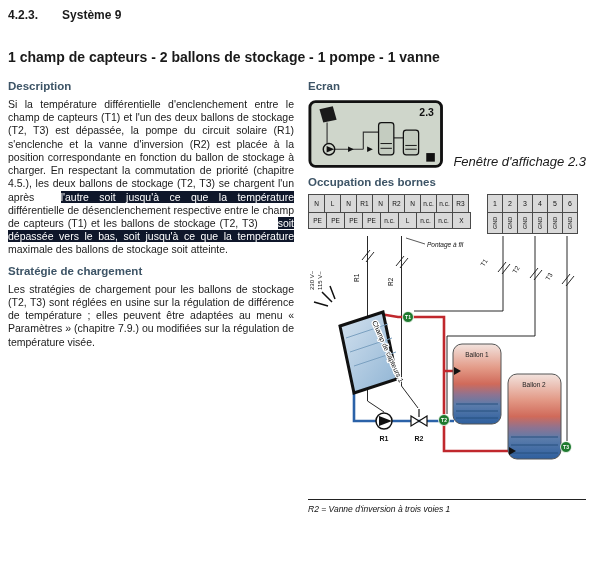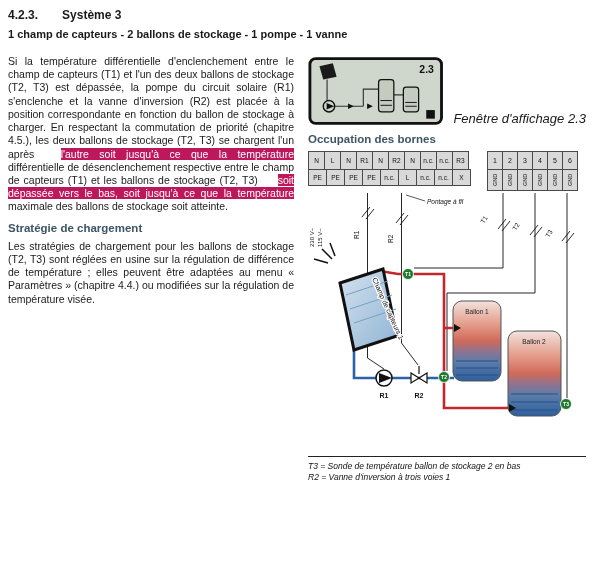--- a/index.html
+++ b/index.html
@@ -3,28 +3,28 @@
 <meta charset="utf-8">
 <style>
   html,body { margin:0; padding:0; background:#e8e8e8; }
   .page {
     width:600px; height:563px; box-sizing:border-box; position:relative;
     background:#ffffff; overflow:hidden; padding:8px 8px 0 8px;
     font-family:"Liberation Sans", sans-serif; color:#1a1a1a;
     -webkit-font-smoothing:antialiased;
   }
   .doc-header { display:flex; gap:24px; font-weight:bold; font-size:12px; }
-  .doc-title  { font-weight:bold; font-size:11px; margin-top:6px; }
+  .doc-title  { font-weight:bold; font-size:14px; margin-top:27px; }
   .columns { display:flex; margin-top:15px; }
   .col-left  { width:300px; padding-right:14px; box-sizing:border-box; }
   .col-right { width:278px; }
   h3.sec { font-size:11.5px; font-weight:bold; color:#3d5466; margin:0 0 6px 0; }
   h3.sec.spaced { }
   p.body { font-size:10.5px; line-height:1.26; text-align:justify; margin:0 0 8px 0; }
-  .hl { background:#be185d; color:#fff;margin-left:16px; }
+  .hl { background:#0f172a; color:#fff;margin-left:16px; }
   .remark { margin-top:14px; }
   .remark b { font-weight:bold; }
   .ecran-row { display:flex; align-items:flex-end; gap:10px; }
   .caption { font-style:italic; font-size:13px; padding-bottom:1px; white-space:nowrap; }
   .term-area { position:relative; height:42px; margin-top:2px; }
   .tblock { position:absolute; top:0; }
   .tblock.power  { left:0; }
   .tblock.sensor { left:179px; }
   .tb-row { display:flex; }
   .tcell {
@@ -43,36 +43,38 @@
   }
   svg text { font-family:"Liberation Sans", sans-serif; }
 </style>
 </head>
 <body>
 
 <div class="page">
 
   <div class="doc-header">
     <span>4.2.3.</span>
-    <span>Système 3</span>
+    <span>Système 9</span>
   </div>
 
   <div class="doc-title">1 champ de capteurs - 2 ballons de stockage - 1 pompe - 1 vanne</div>
 
   <div class="columns">
 
     <div class="col-left">
+      <h3 class="sec">Description</h3>
       <p class="body"><span>Si la température différentielle d'enclenchement entre le champ de capteurs (T1) et l'un des deux ballons de stockage (T2, T3) est dépassée, la pompe du circuit solaire (R1) s'enclenche et la vanne d'inversion (R2) est placée à la position correspondante en fonction du ballon de stockage à charger. En respectant la commutation de priorité (chapitre 4.5.), les deux ballons de stockage (T2, T3) se chargent l'un après </span><span class="hl">l'autre soit jusqu'à ce que la température</span><span> différentielle de désenclenchement respective entre le champ de capteurs (T1) et les ballons de stockage (T2, T3) </span><span class="hl">soit dépassée vers le bas, soit jusqu'à ce que la température</span><span> maximale des ballons de  stockage soit atteinte.</span></p>
 
       <h3 class="sec spaced">Stratégie de chargement</h3>
-      <p class="body">Les stratégies de chargement pour les ballons de stockage (T2, T3) sont réglées en usine sur la régulation de différence de température ; elles peuvent être adaptées au menu « Paramètres » (chapitre 4.4.) ou modifiées sur la régulation de température visée.</p>
+      <p class="body">Les stratégies de chargement pour les ballons de stockage (T2, T3) sont réglées en usine sur la régulation de différence de température ; elles peuvent être adaptées au menu « Paramètres » (chapitre 7.9.) ou modifiées sur la régulation de température visée.</p>
 
     </div>
 
     <div class="col-right">
+      <h3 class="sec">Ecran</h3>
 
       <div class="ecran-row">
         <svg width="142" height="72" viewBox="0 0 142 72">
           <rect x="2" y="2" width="138" height="68" rx="6" fill="#cfd6cb" stroke="#111" stroke-width="3"></rect>
           <polygon points="12,10 26,7 30,21 16,24" fill="#1a1a1a"></polygon>
           <text x="132" y="17" text-anchor="end" font-size="11" font-weight="bold" fill="#111" font-family="DejaVu Sans Mono, monospace">2.3</text>
           <path d="M20 24 V46 M28 52 H58 M58 52 V34 H74 M90 40 H100" stroke="#333" stroke-width="1.2" fill="none"></path>
           <circle cx="22" cy="52" r="6" fill="#cfd6cb" stroke="#111" stroke-width="1.5"></circle>
           <polygon points="19.5,48.5 19.5,55.5 27.5,52" fill="#111"></polygon>
           <polygon points="42,49 48,52 42,55" fill="#111"></polygon>
@@ -206,18 +208,17 @@
           <circle cx="100" cy="81" r="5.5" fill="#1f7a2f" stroke="#fff" stroke-width="0.8"></circle>
           <text x="100" y="83.2" text-anchor="middle" font-size="5" font-weight="bold" fill="#fff">T1</text>
           <circle cx="136" cy="184" r="5.5" fill="#1f7a2f" stroke="#fff" stroke-width="0.8"></circle>
           <text x="136" y="186.2" text-anchor="middle" font-size="5" font-weight="bold" fill="#fff">T2</text>
           <circle cx="258" cy="211" r="5.5" fill="#1f7a2f" stroke="#fff" stroke-width="0.8"></circle>
           <text x="258" y="213.2" text-anchor="middle" font-size="5" font-weight="bold" fill="#fff">T3</text>
         </g>
       </svg>
 
       <div class="legend">
-        <div>T3 = Sonde de température ballon de stockage 2 en bas</div>
         <div>R2 = Vanne d'inversion à trois voies 1</div>
       </div>
     </div>
   </div>
 </div>
 
 </body></html>

